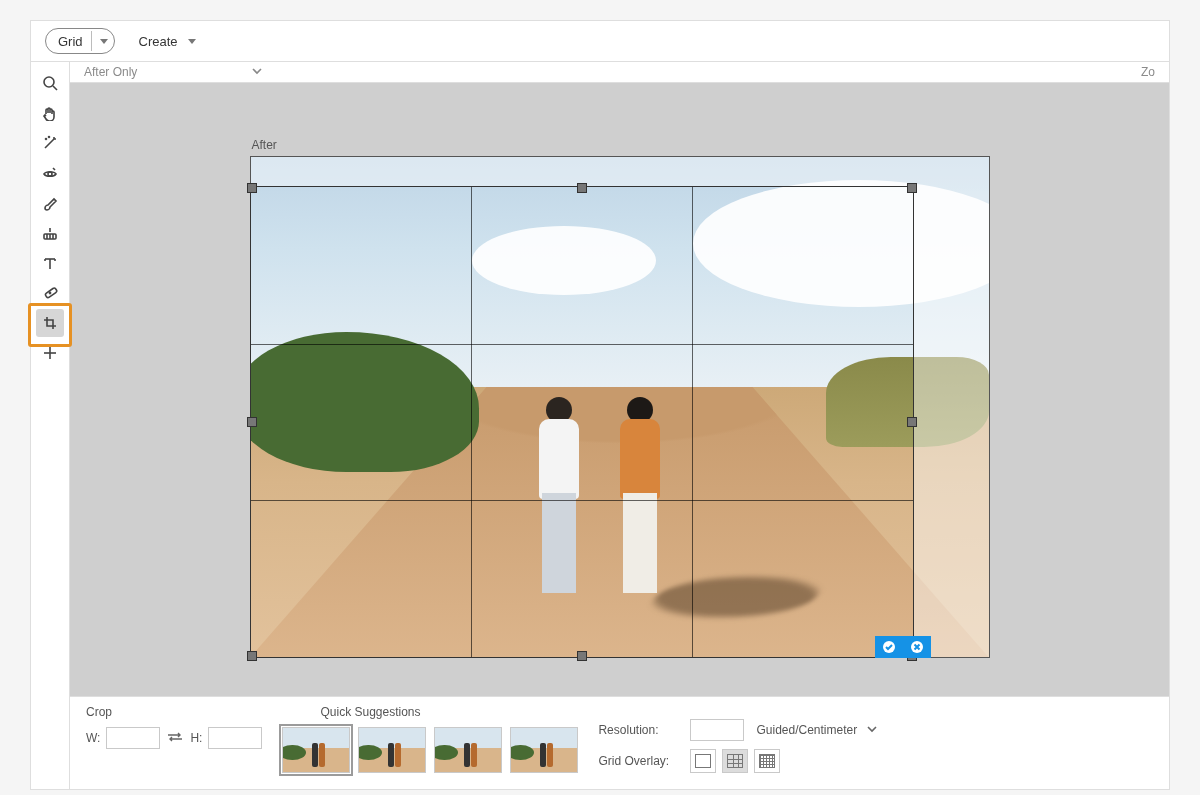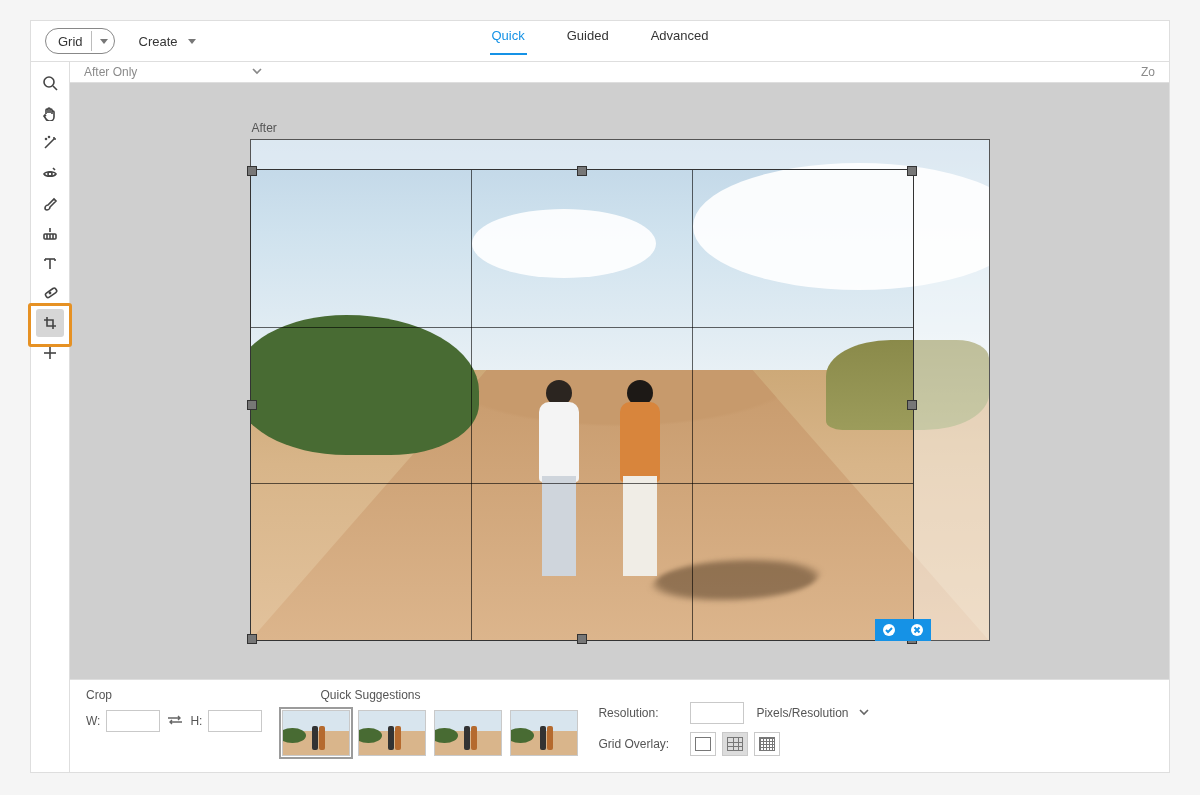--- a/index.html
+++ b/index.html
@@ -35,21 +35,21 @@
   .tool svg{width:16px;height:16px;stroke:#444;stroke-width:1.6;fill:none;}
   .tool-highlight{position:absolute;width:38px;height:38px;border:3px solid var(--accent);border-radius:3px;pointer-events:none;}
   .toolwrap{position:relative;}
 
   .main{flex:1;display:flex;flex-direction:column;}
   .viewbar{height:20px;border-bottom:1px solid var(--border);display:flex;align-items:center;padding:0 14px;color:var(--muted);font-size:12px;justify-content:space-between;}
   .viewopt{display:flex;align-items:center;gap:115px;cursor:pointer;}
 
   .stage{background:var(--canvas);flex:1;display:flex;align-items:center;justify-content:center;padding:38px 0;}
   .canvas-wrap{}
-  .after-label{font-size:12px;color:#555;margin:0 0 4px 2px;}
+  .after-label{font-size:12px;color:#555;margin:17px 0 4px 2px;}
   .canvas{position:relative;width:738px;height:500px;border:1px solid #555;background:#fff;}
   .photo{position:absolute;inset:0;overflow:hidden;}
   .sky{position:absolute;left:0;right:0;top:0;height:46%;background:linear-gradient(#bfd5e6,#cfe2ee 40%,#e8f0f5);}
   .cloud{position:absolute;background:rgba(255,255,255,.9);border-radius:50%;}
   .ground{position:absolute;left:0;right:0;bottom:0;height:54%;background:linear-gradient(#cda978,#d8b589 35%,#e2c29c);}
   .road{position:absolute;left:0;right:0;bottom:0;height:54%;
         background:radial-gradient(120% 100% at 50% 0,#c79a6c 0 20%,transparent 21%),linear-gradient(#c79a6c,#dcb58c);
         clip-path:polygon(32% 0,68% 0,100% 100%,0 100%);}
   .bush{position:absolute;border-radius:50% 60% 40% 50%;background:#486b33;}
   .bush.l{left:-2%;top:35%;width:33%;height:28%;}
@@ -117,25 +117,20 @@
   <div class="topbar">
     <div class="open-btn">
       <span>Grid</span>
       <span class="div"></span>
       <span class="chev"></span>
     </div>
     <div class="create">
       <span>Create</span>
       <span class="chev"></span>
     </div>
-    <div class="tabs">
-      <div class="tab active">Quick</div>
-      <div class="tab">Guided</div>
-      <div class="tab">Advanced</div>
-    </div>
   </div>
 
   <div class="bodyrow">
 
     <div class="toolbar toolwrap">
       <div class="tool">
           <svg>
             <circle cx="7" cy="7" r="5"></circle>
             <line x1="11" y1="11" x2="15" y2="15"></line>
           </svg>
@@ -316,21 +311,21 @@
                 <div class="mini-fig2"></div>
               </div>
           </div>
         </div>
 
         <div class="opt-col" style="padding-top:14px">
           <div class="kv">
             <span>Resolution:</span>
             <input value="" style="">
             <div class="unit-select">
-              <span>Pixels/Resolution</span>
+              <span>Guided/Centimeter</span>
               <span><svg width="10" height="10">
                     <path d="M1 3l4 4 4-4" stroke="#666" stroke-width="1.6" fill="none"></path>
                   </svg></span>
             </div>
 
             <span>Grid Overlay:</span>
             <div class="overlay-row" style="grid-column:2 / span 2">
               <div class="overlay-btn grid-ico">
                   <span></span>
                 </div>

